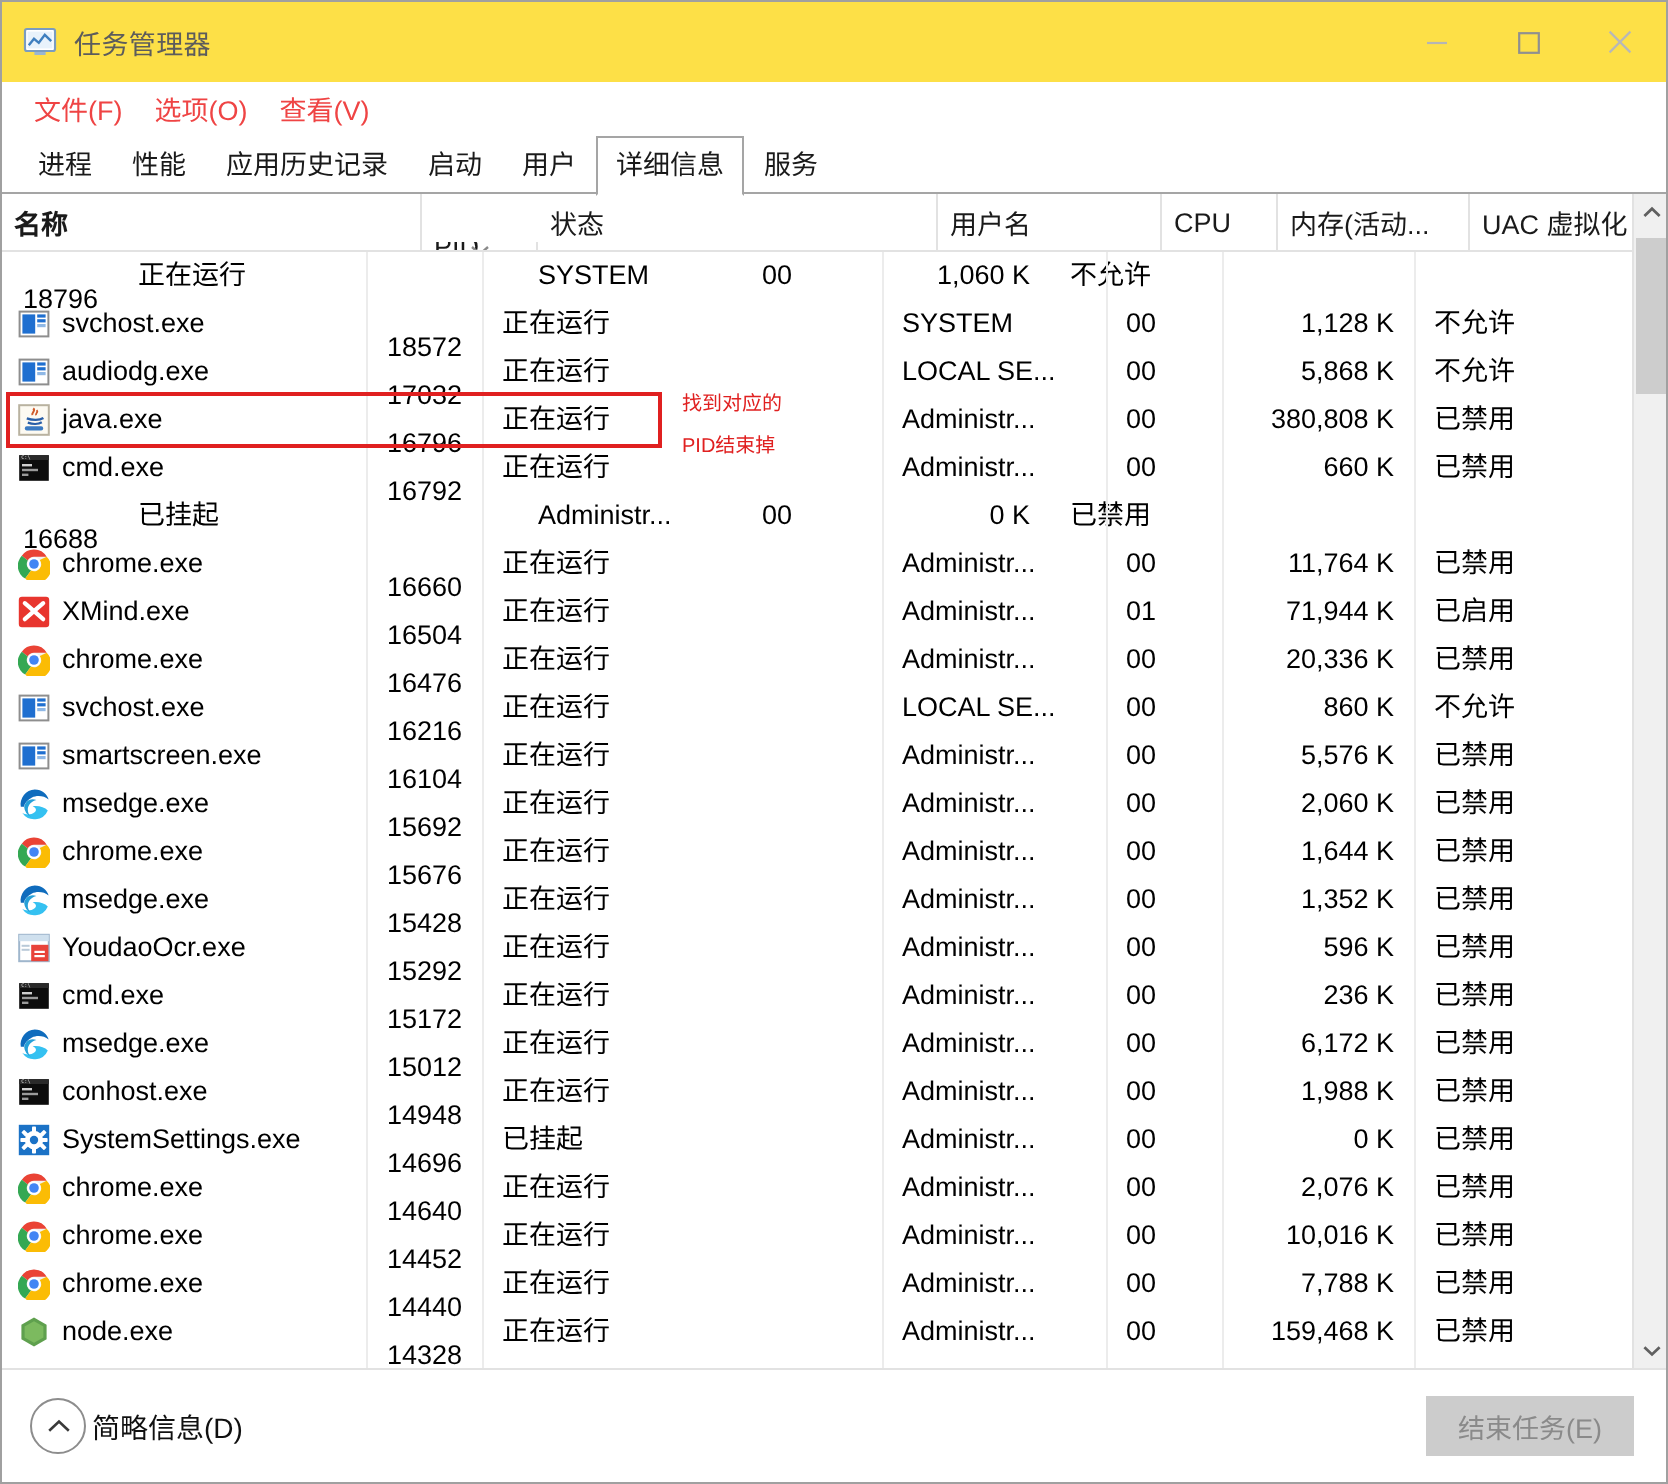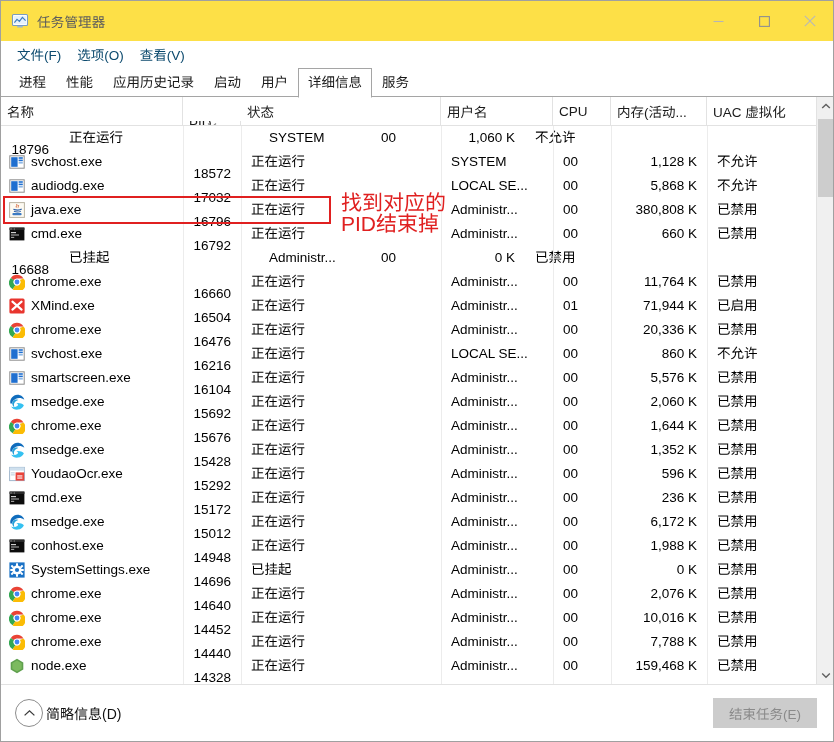--- a/index.html
+++ b/index.html
@@ -79,21 +79,21 @@
     height: 26px;
     min-height: 26px;
     display: flex;
     align-items: center;
     padding-left: 10px;
     gap: 4px;
     background: #ffffff;
   }
   .menu-item {
     font-size: 13.5px;
-    color: #0c4a6e;
+    color: #ef4444;
     padding: 2px 6px;
     white-space: nowrap;
     cursor: default;
   }
 
   
   .tabstrip-wrap {
     position: relative;
     height: 30px;
     min-height: 30px;
@@ -227,21 +227,21 @@
 
   
   .c-name   { width: 182px; flex: none; }
   .c-pid    { width: 58px;  flex: none; margin-top: 24px; }
   .c-status { width: 200px; flex: none; }
   .c-user   { width: 112px; flex: none; }
   .c-cpu    { width: 58px;  flex: none; }
   .c-mem    { width: 96px;  flex: none; }
   .c-uac    { width: 110px; flex: none; }
 
-  .hcell.c-name   { width: 182px; }
+  .hcell.c-name   { width: 210px; font-weight: bold; }
   .hcell.c-pid    { width: 58px;  }
   .hcell.c-status { width: 200px; text-align: center; }
   .hcell.c-user   { width: 112px; }
   .hcell.c-cpu    { width: 58px;  }
   .hcell.c-mem    { width: 96px;  }
   .hcell.c-uac    { width: 110px; border-right: none; }
 
   
   .col-lines {
     position: absolute;
@@ -307,21 +307,21 @@
   .annot-box {
     position: absolute;
     border: 2px solid #e02020;
     pointer-events: none;
     z-index: 8;
     box-sizing: border-box;
   }
   .annot-text {
     position: absolute;
     color: #e02020;
-    font-size: 21px;
+    font-size: 10px;
     line-height: 21px;
     font-family: "Liberation Sans", "DejaVu Sans", sans-serif;
     z-index: 8;
     pointer-events: none;
     white-space: nowrap;
   }
 
   
   .footer {
     height: 56px;

